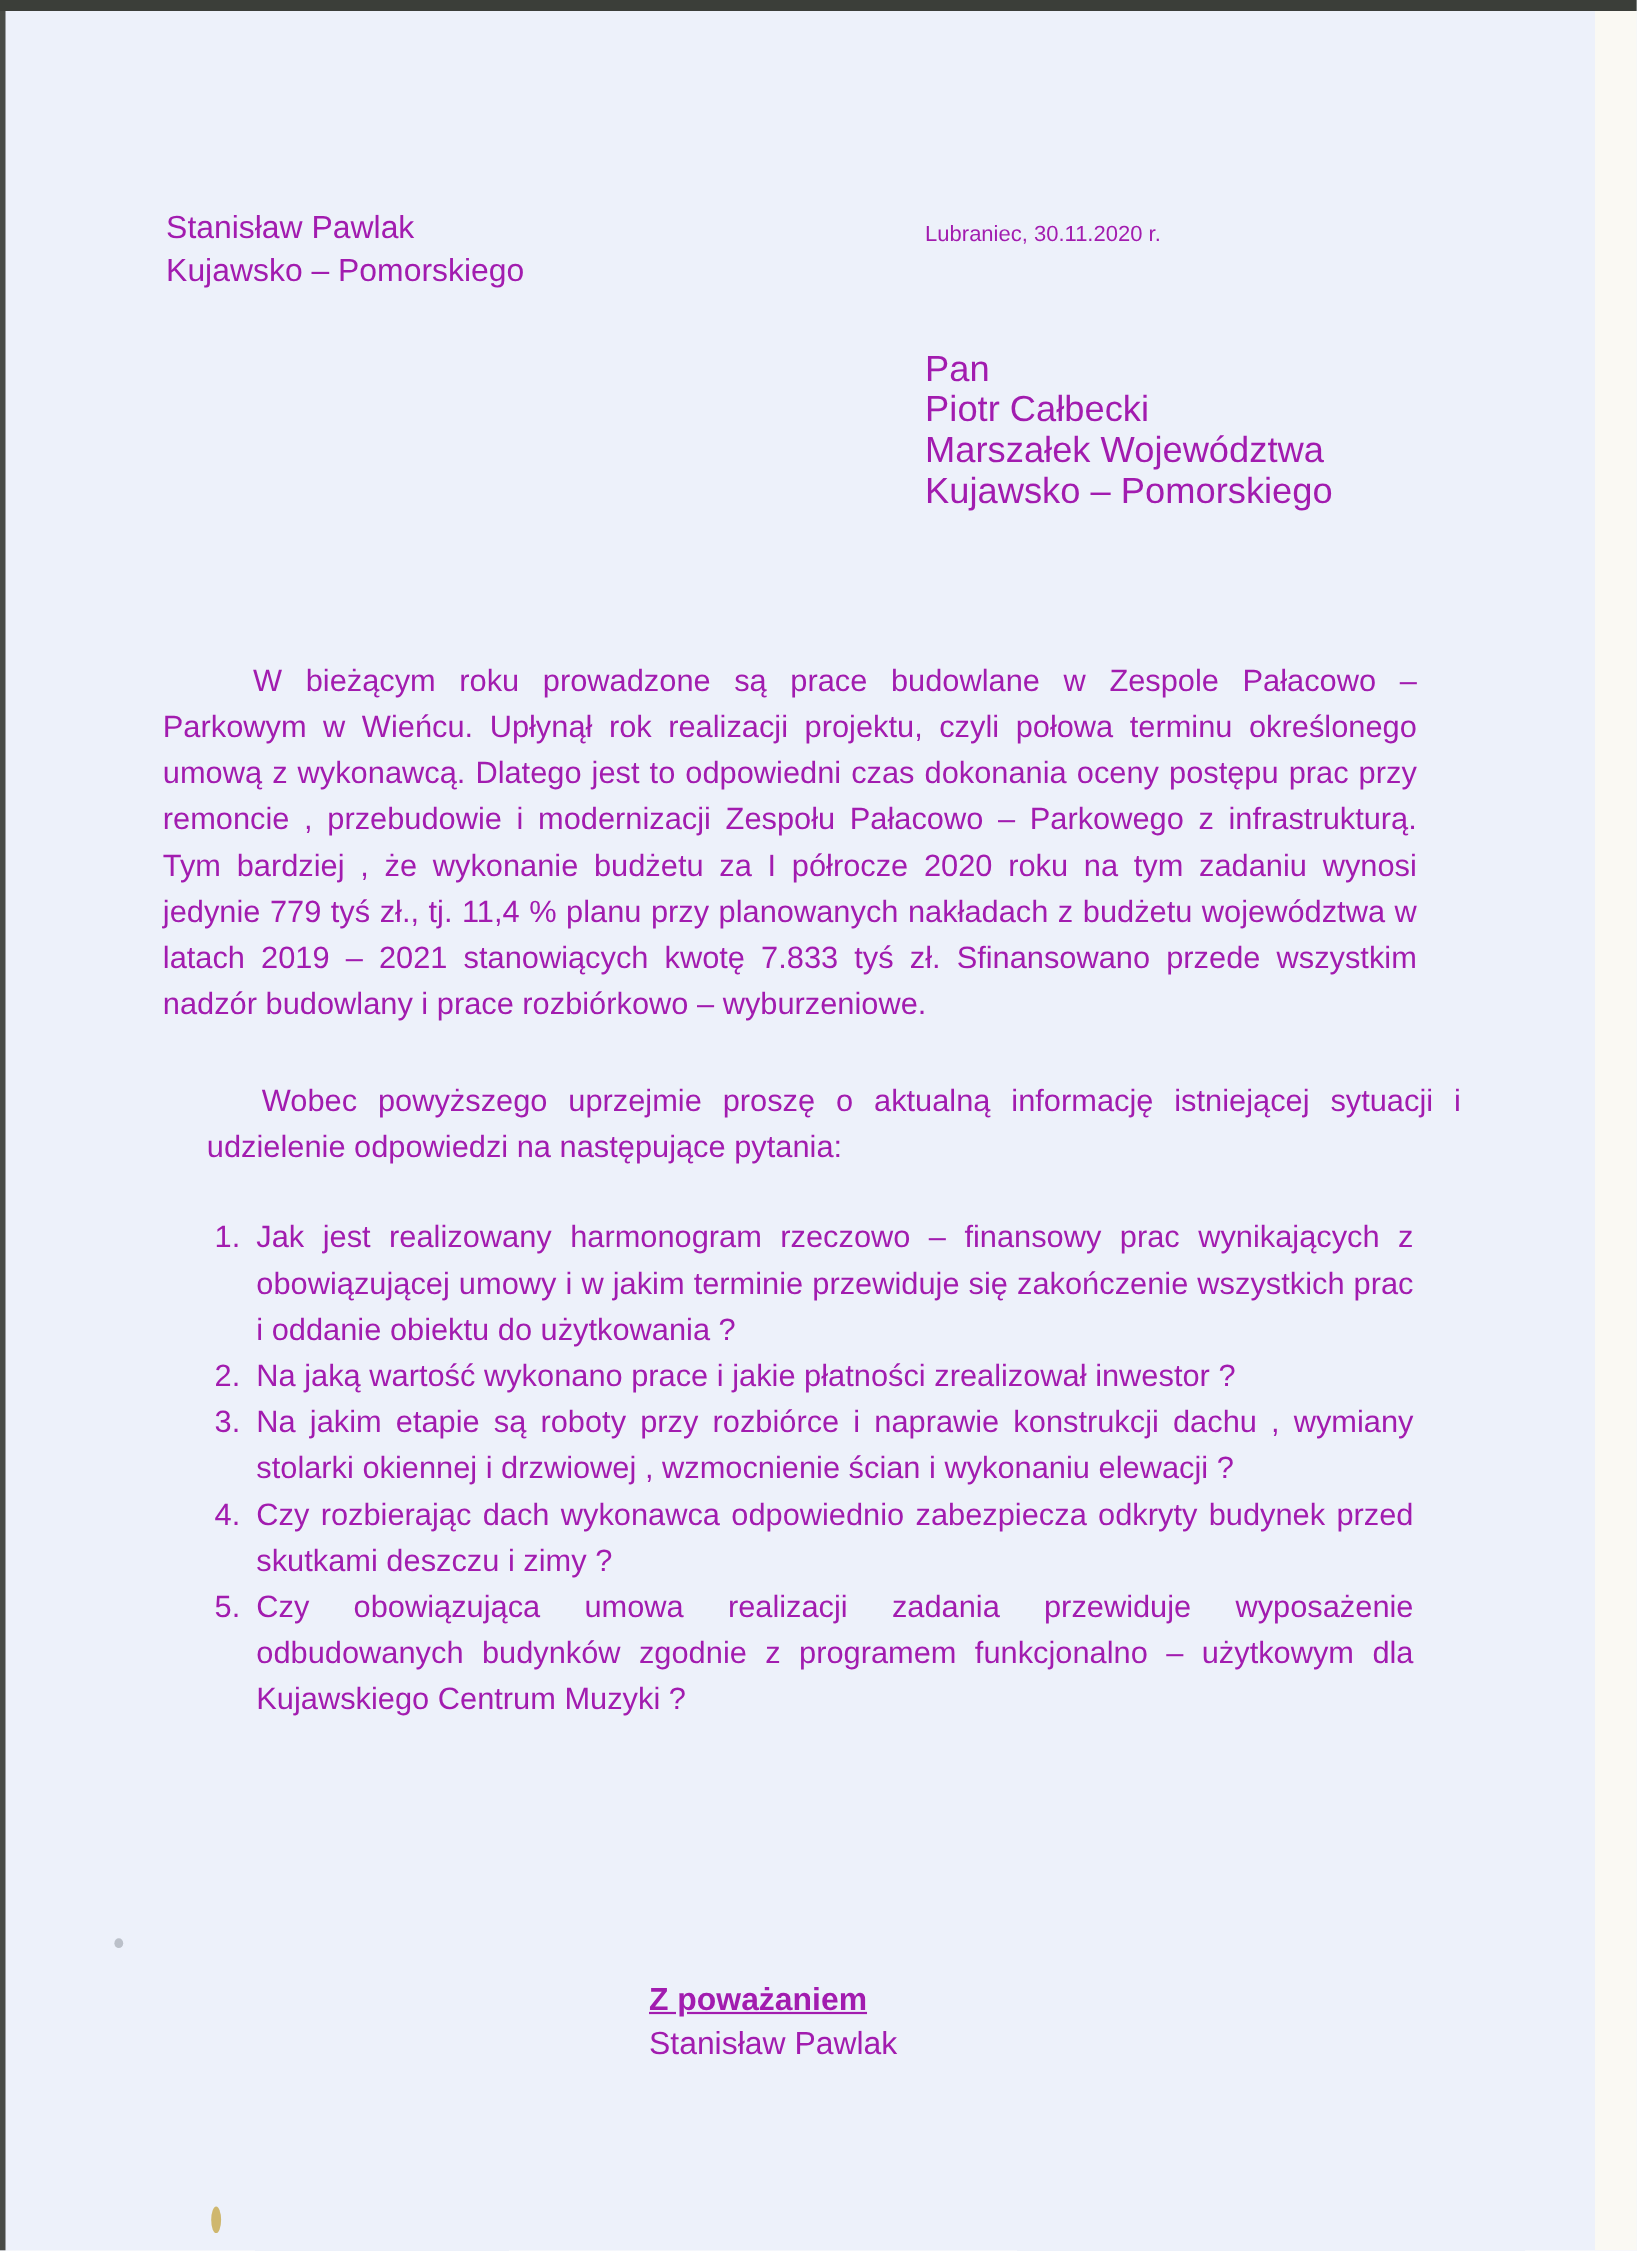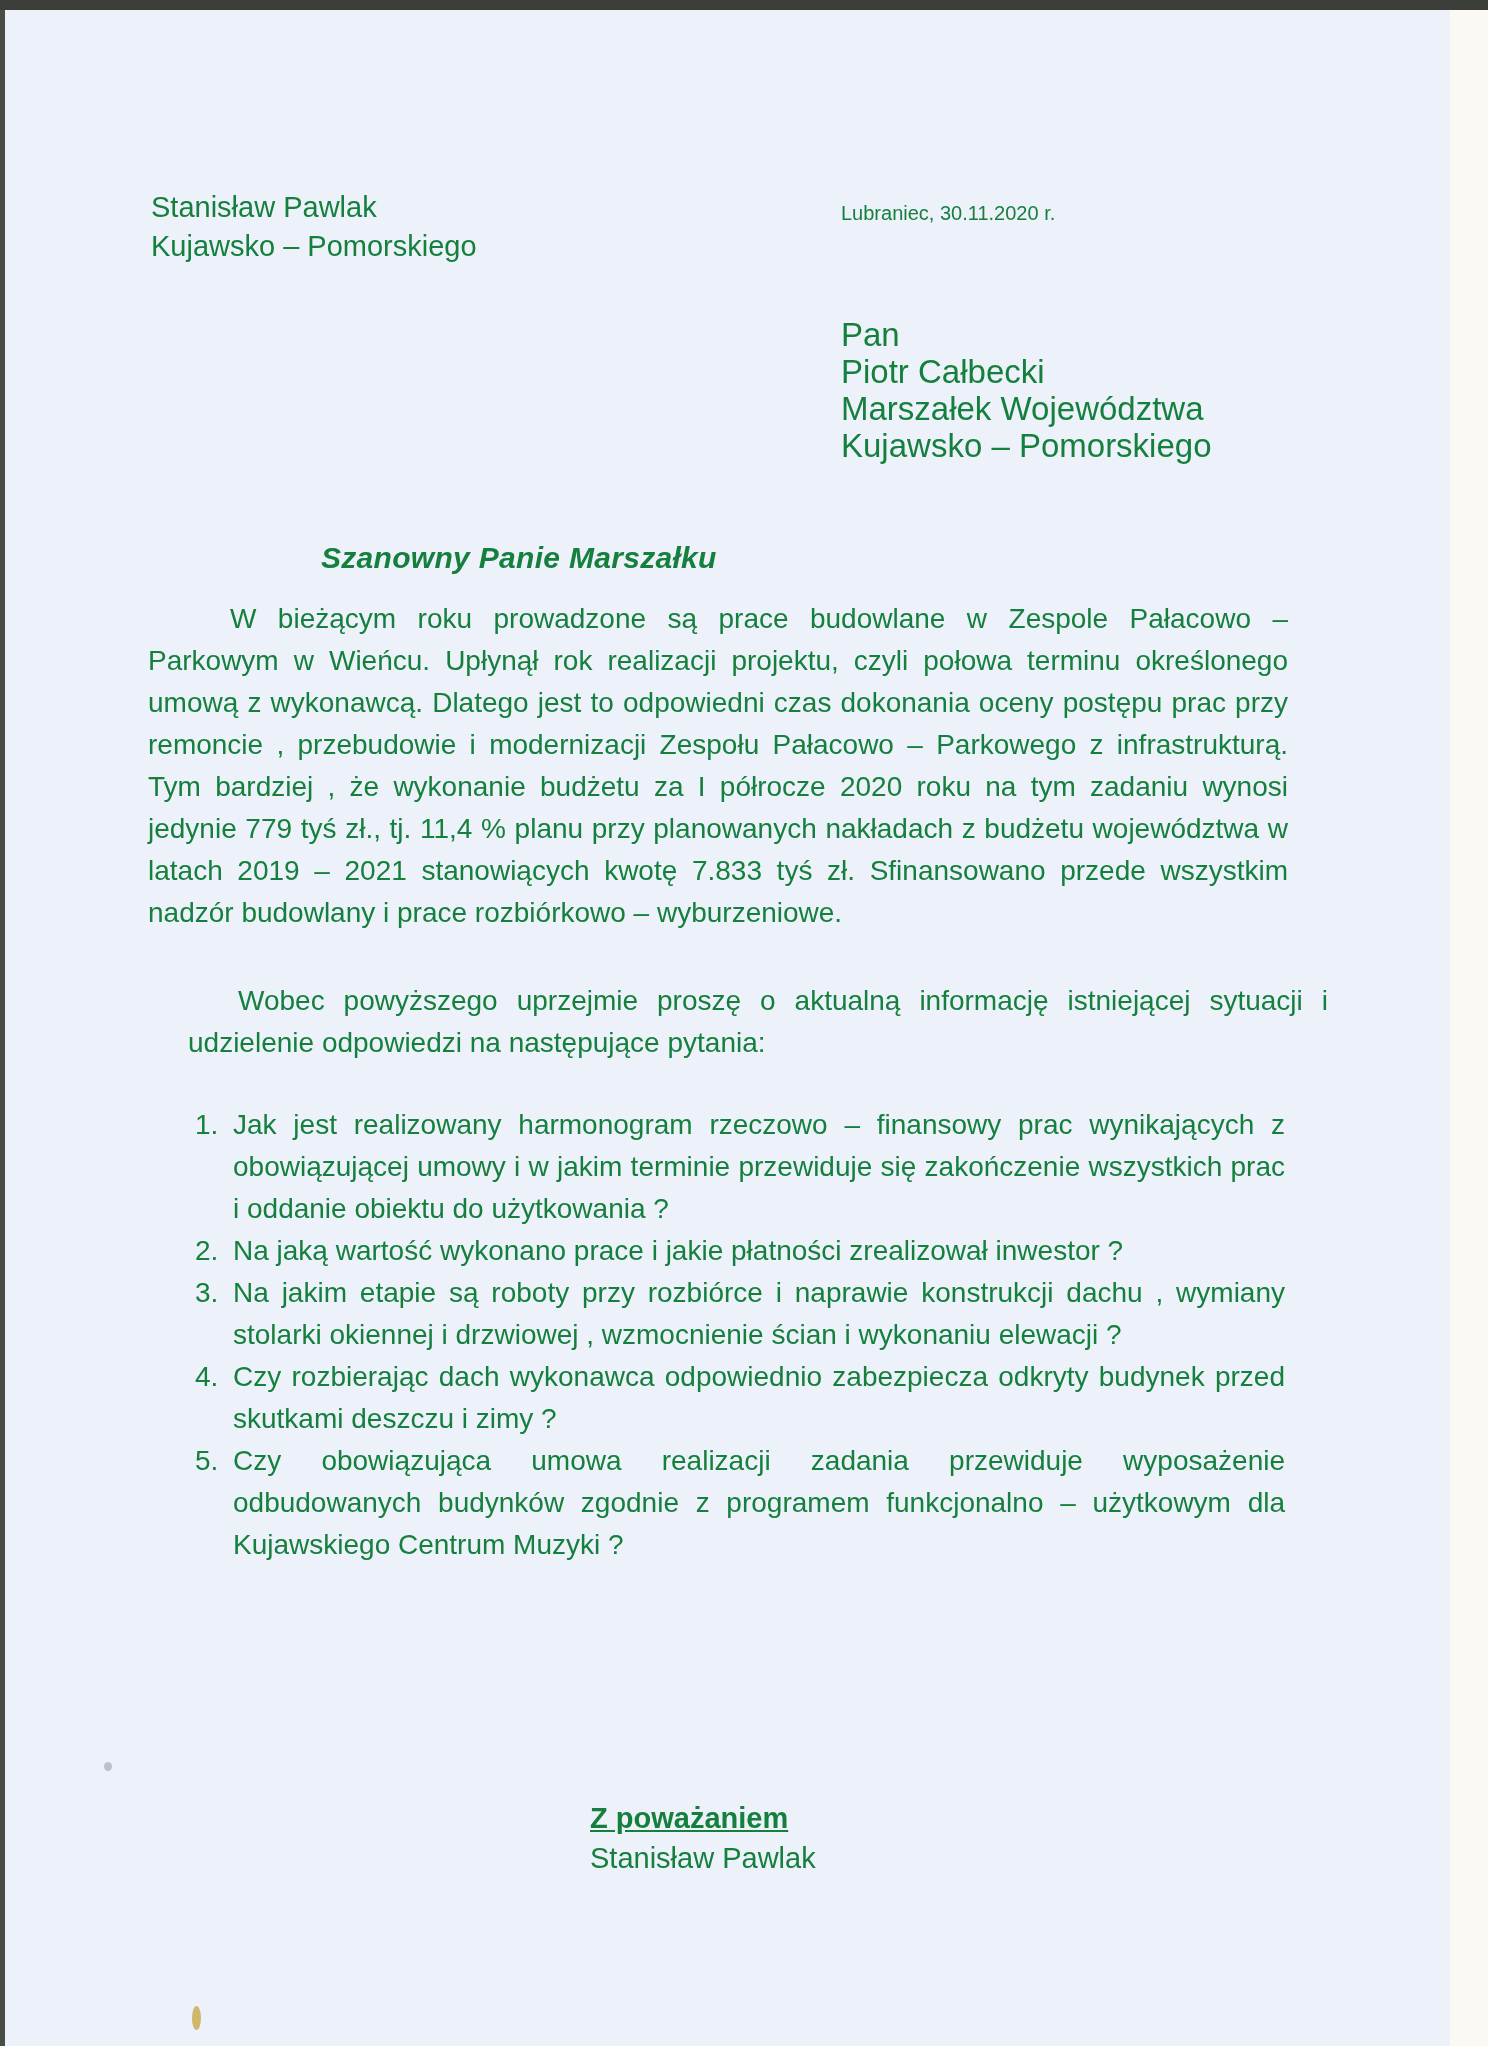--- a/index.html
+++ b/index.html
@@ -24,21 +24,21 @@
     width: 5px; height: 2036px;
     background: #484b46;
   }
   .edge-right-strip {
     position: absolute; left: 1450px; top: 10px;
     width: 38px; height: 2036px;
     background: #faf9f3;
   }
   .letter {
     position: absolute; inset: 0;
-    color: #15803d;
+    color: #a21caf;
     font-size: 28px;
     line-height: 42px;
   }
   .sender-block {
     position: absolute; left: 151px; top: 188px;
     font-size: 29px; line-height: 39px;
     white-space: nowrap;
   }
   .dateline {
     position: absolute; left: 841px; top: 192px;
@@ -106,21 +106,20 @@
 
     <div class="dateline">Lubraniec, 30.11.2020 r.</div>
 
     <div class="recipient-block">
       <div>Pan</div>
       <div>Piotr Całbecki</div>
       <div>Marszałek Województwa</div>
       <div>Kujawsko – Pomorskiego</div>
     </div>
 
-    <div class="salutation">Szanowny Panie Marszałku</div>
 
     <div class="para para-1">W bieżącym roku prowadzone są prace budowlane w Zespole Pałacowo – Parkowym w Wieńcu. Upłynął rok realizacji projektu, czyli połowa terminu określonego umową z wykonawcą. Dlatego jest to odpowiedni czas dokonania oceny postępu prac przy remoncie , przebudowie i modernizacji Zespołu Pałacowo – Parkowego z infrastrukturą. Tym bardziej , że wykonanie budżetu za I półrocze 2020 roku na tym zadaniu wynosi jedynie 779 tyś zł., tj. 11,4 % planu przy planowanych nakładach z budżetu województwa w latach 2019 – 2021 stanowiących kwotę 7.833 tyś zł. Sfinansowano przede wszystkim nadzór budowlany i prace rozbiórkowo – wyburzeniowe.</div>
 
     <div class="para para-2">Wobec powyższego uprzejmie proszę o aktualną informację istniejącej sytuacji i udzielenie odpowiedzi na następujące pytania:</div>
 
     <div class="question-list">
       <div class="question-row">
         <div class="question-number">1.</div>
         <div class="question-text">Jak jest realizowany harmonogram rzeczowo – finansowy prac wynikających z obowiązującej umowy i w jakim terminie przewiduje się zakończenie wszystkich prac i oddanie obiektu do użytkowania ?</div>
       </div>

